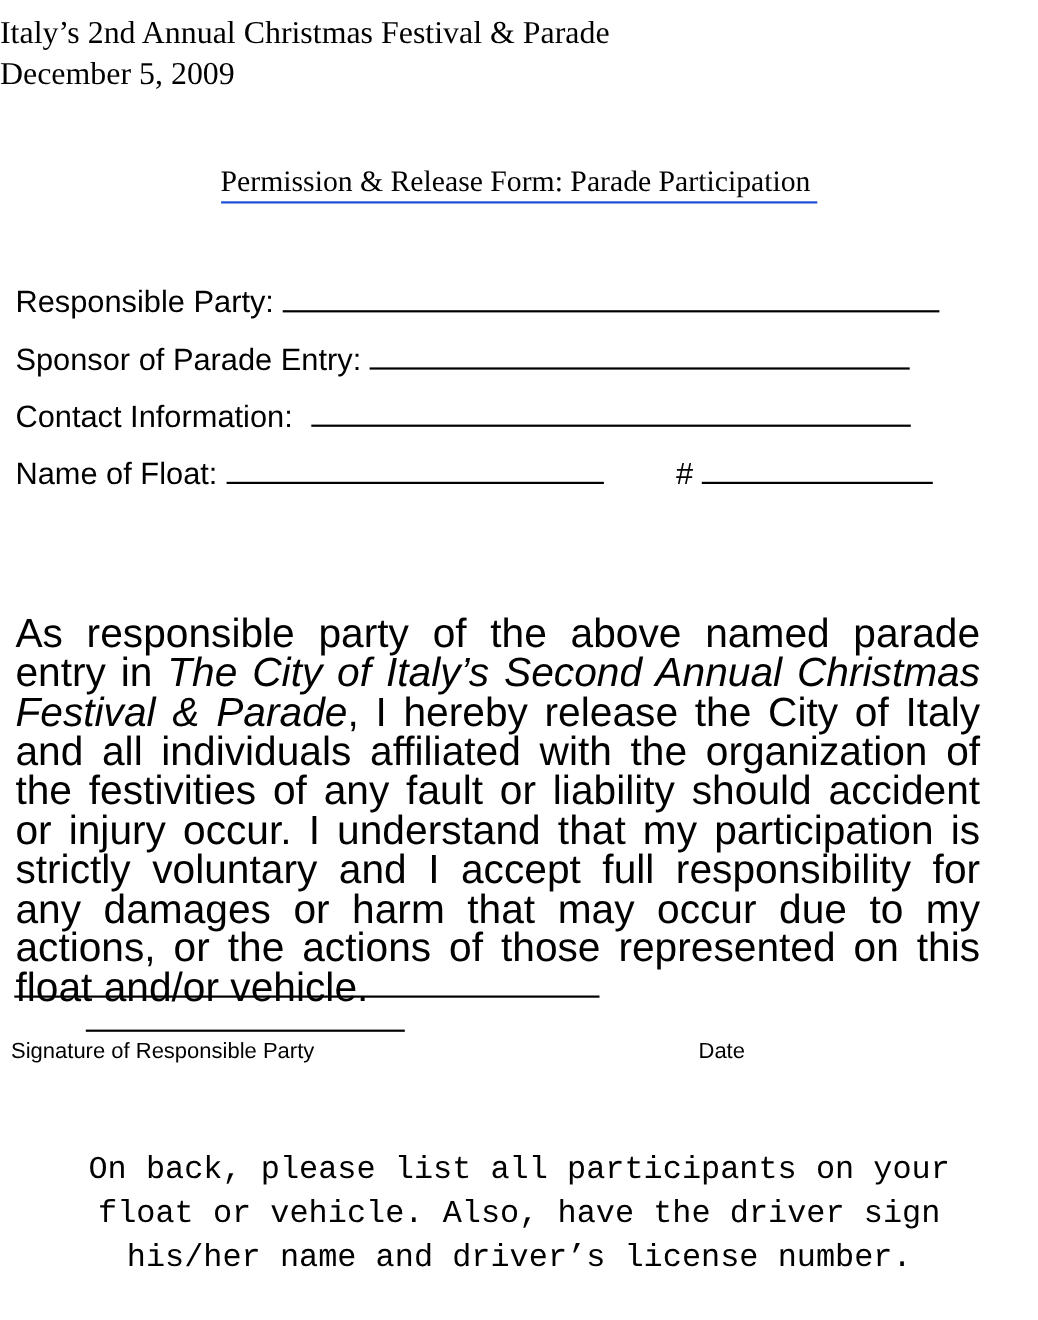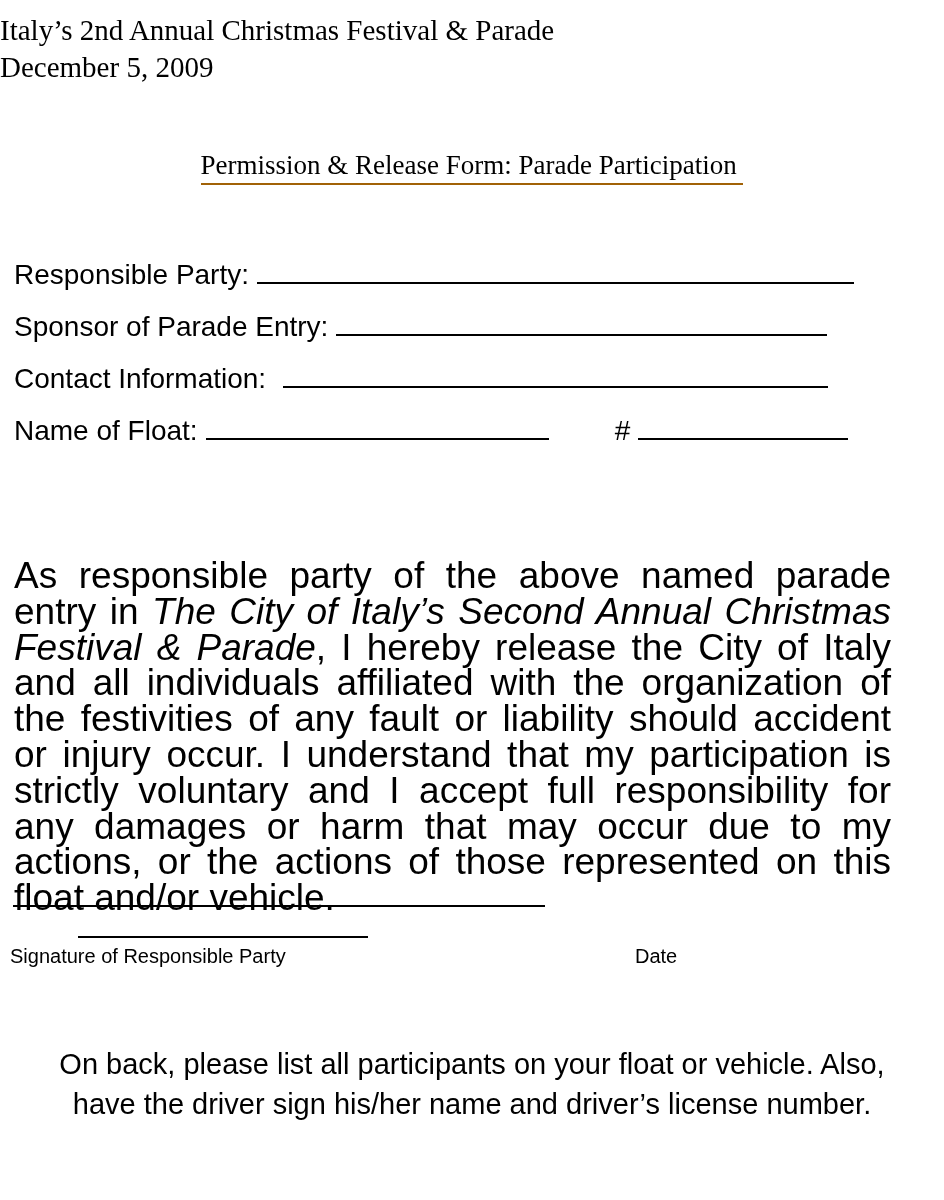--- a/index.html
+++ b/index.html
@@ -40,21 +40,21 @@
     left: 0;
     top: 148px;
     width: 944px;
     text-align: center;
     font-family: "Liberation Serif", serif;
     font-size: 27px;
     line-height: 34px;
   }
   .form-title {
     display: inline-block;
-    border-bottom: 2px solid #a16207;
+    border-bottom: 2px solid #1d4ed8;
     padding-bottom: 1px;
     white-space: pre;
   }
 
   
   .fields {
     position: absolute;
     left: 14px;
     top: 255px;
     width: 916px;
@@ -137,21 +137,21 @@
     white-space: nowrap;
   }
 
   
   .footer-main {
     position: absolute;
     left: 36px;
     top: 1044px;
     width: 872px;
     text-align: center;
-    font-family: Liberation Sans, sans-serif;
+    font-family: Liberation Mono, monospace;
     font-size: 29px;
     line-height: 40px;
   }
   .footer-thanks {
     position: absolute;
     left: 36px;
     top: 1163px;
     width: 872px;
     text-align: center;
     font-family: "Liberation Serif", serif;

